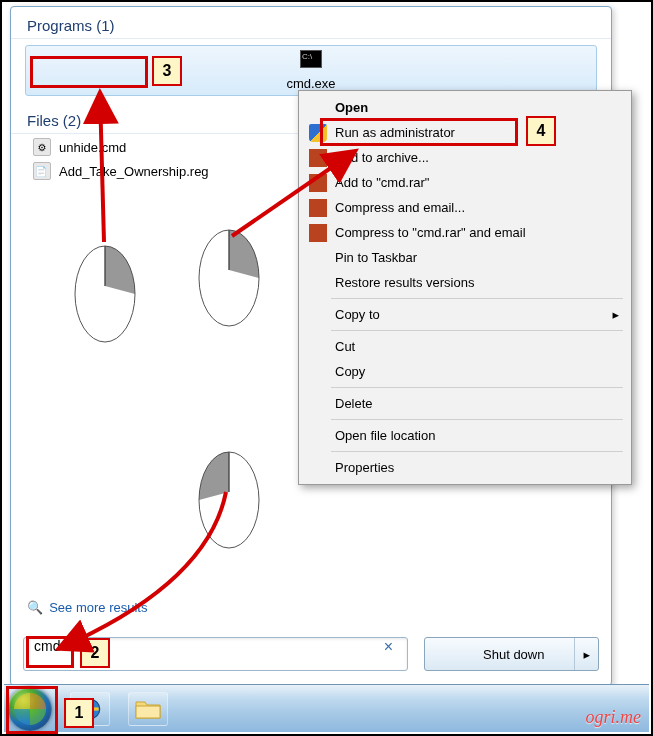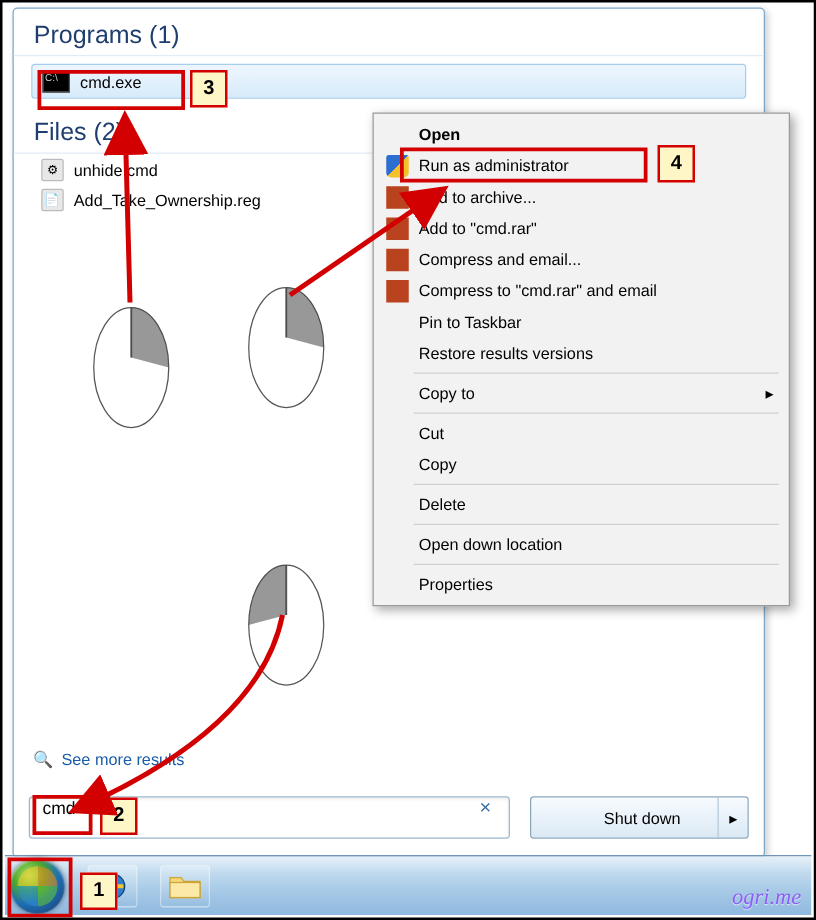--- a/index.html
+++ b/index.html
@@ -50,34 +50,35 @@
   }
   .tb-icon {
     width: 40px; height: 34px;
     border: 1px solid rgba(255,255,255,.4);
     border-radius: 3px;
     display:flex; align-items:center; justify-content:center;
     background: linear-gradient(to bottom, rgba(255,255,255,.3), rgba(255,255,255,0));
   }
   .section-header {
     color: #1f3e70;
-    font-size: 20px;
+    font-size: 15px;
     padding: 10px 16px 4px;
     border-bottom: 1px solid #e3ecf4;
   }
   .prog-item {
     margin: 6px 14px;
     padding: 4px 8px;
     display:flex; align-items:center; gap:8px;
     border:1px solid transparent;
   }
   .prog-item.highlight {
     background: linear-gradient(to bottom,#eef6fd,#d6ebfb);
     border:1px solid #a7cdea;
     border-radius:3px;
+    flex-direction:column;
   }
   .cmd-icon{
     width:22px;height:18px;background:#000;border:1px solid #555;position:relative;
   }
   .cmd-icon::before{content:"C:\\";color:#ccc;font-size:8px;position:absolute;left:1px;top:1px;}
   .file-item{
     margin:2px 14px; padding:2px 8px; display:flex;align-items:center;gap:8px;
   }
   .small-icon{
     width:18px;height:18px;background:#e8e8e8;border:1px solid #bbb;border-radius:2px;
@@ -140,21 +141,21 @@
     display:flex;align-items:center;justify-content:center;
   }
   .mouse{
     position:absolute; width:70px; height:110px;
   }
   .mouse svg{width:100%;height:100%;}
   svg.arrow{position:absolute;overflow:visible;}
   .watermark{
     position:absolute; right:10px; bottom:6px;
     font-style:italic; font-family:"Comic Sans MS",cursive;
-    color:#8b5cf6; font-size:18px; text-shadow:0 1px 1px rgba(255,255,255,.8);
+    color:#ef4444; font-size:18px; text-shadow:0 1px 1px rgba(255,255,255,.8);
   }
 </style>
 </head>
 <body>
 
 <div class="start-panel">
 
   <div class="section-header">Programs (1)</div>
 
   <div class="prog-item highlight">
@@ -231,21 +232,21 @@
   </div>
   <div class="ctx-item">
     <span>Copy</span>
   </div>
   <div class="ctx-sep"></div>
   <div class="ctx-item">
     <span>Delete</span>
   </div>
   <div class="ctx-sep"></div>
   <div class="ctx-item">
-    <span>Open down location</span>
+    <span>Open file location</span>
   </div>
   <div class="ctx-sep"></div>
   <div class="ctx-item">
     <span>Properties</span>
   </div>
 </div>
 
 <div class="taskbar">
   <div class="start-orb"></div>
   <div class="tb-icon">

